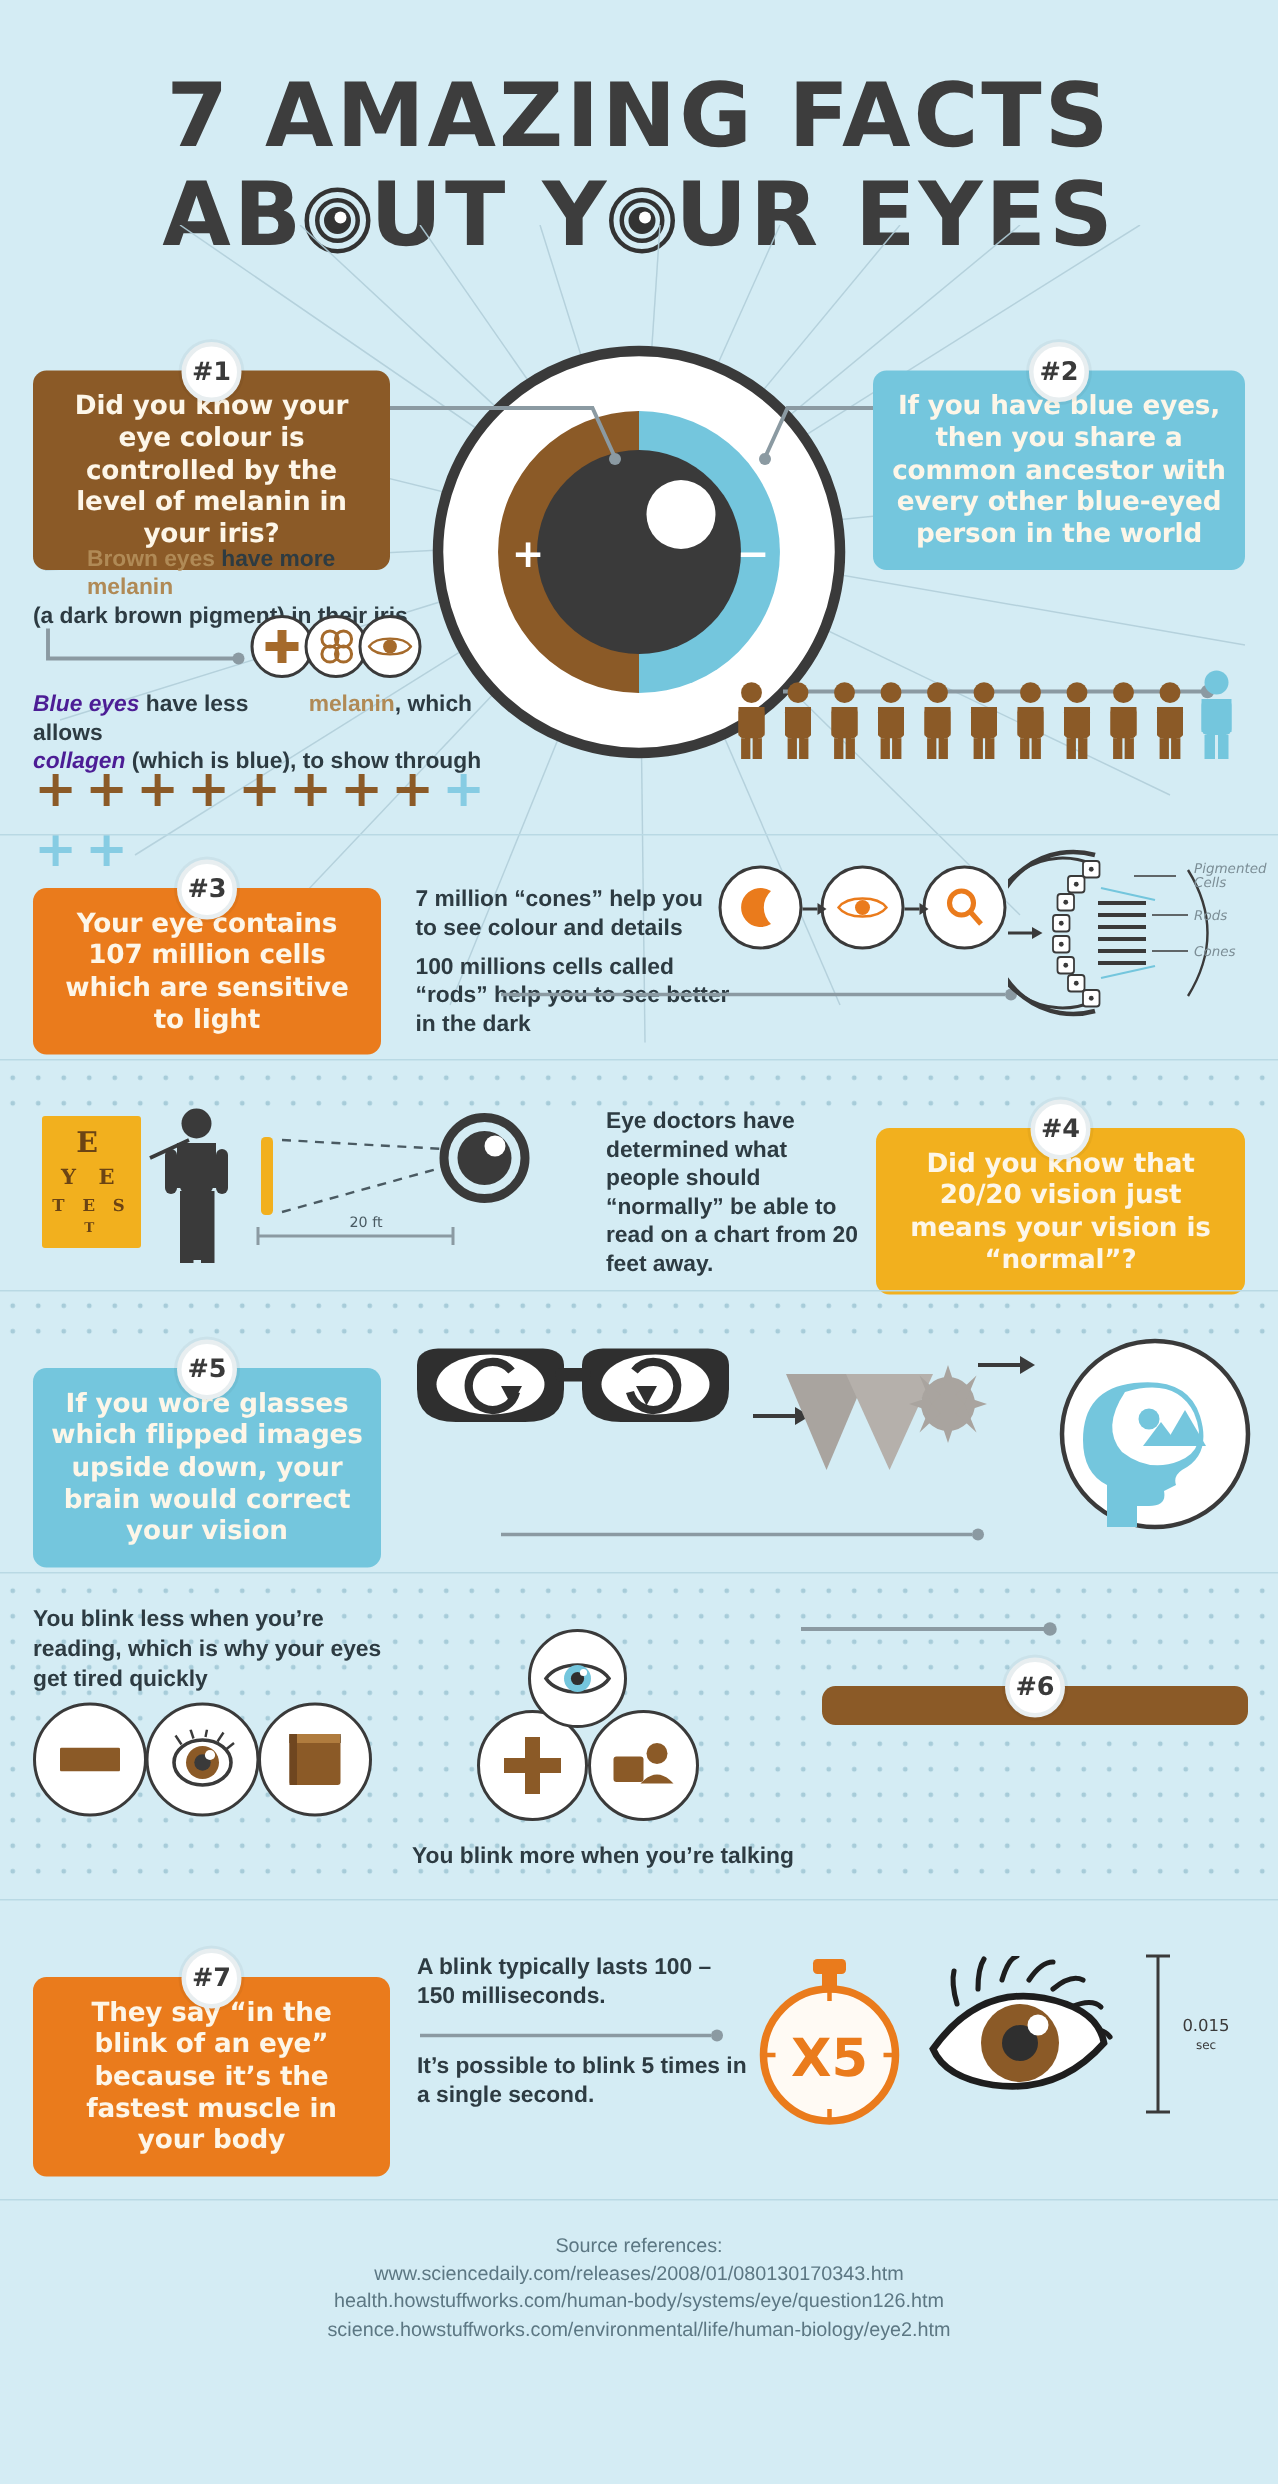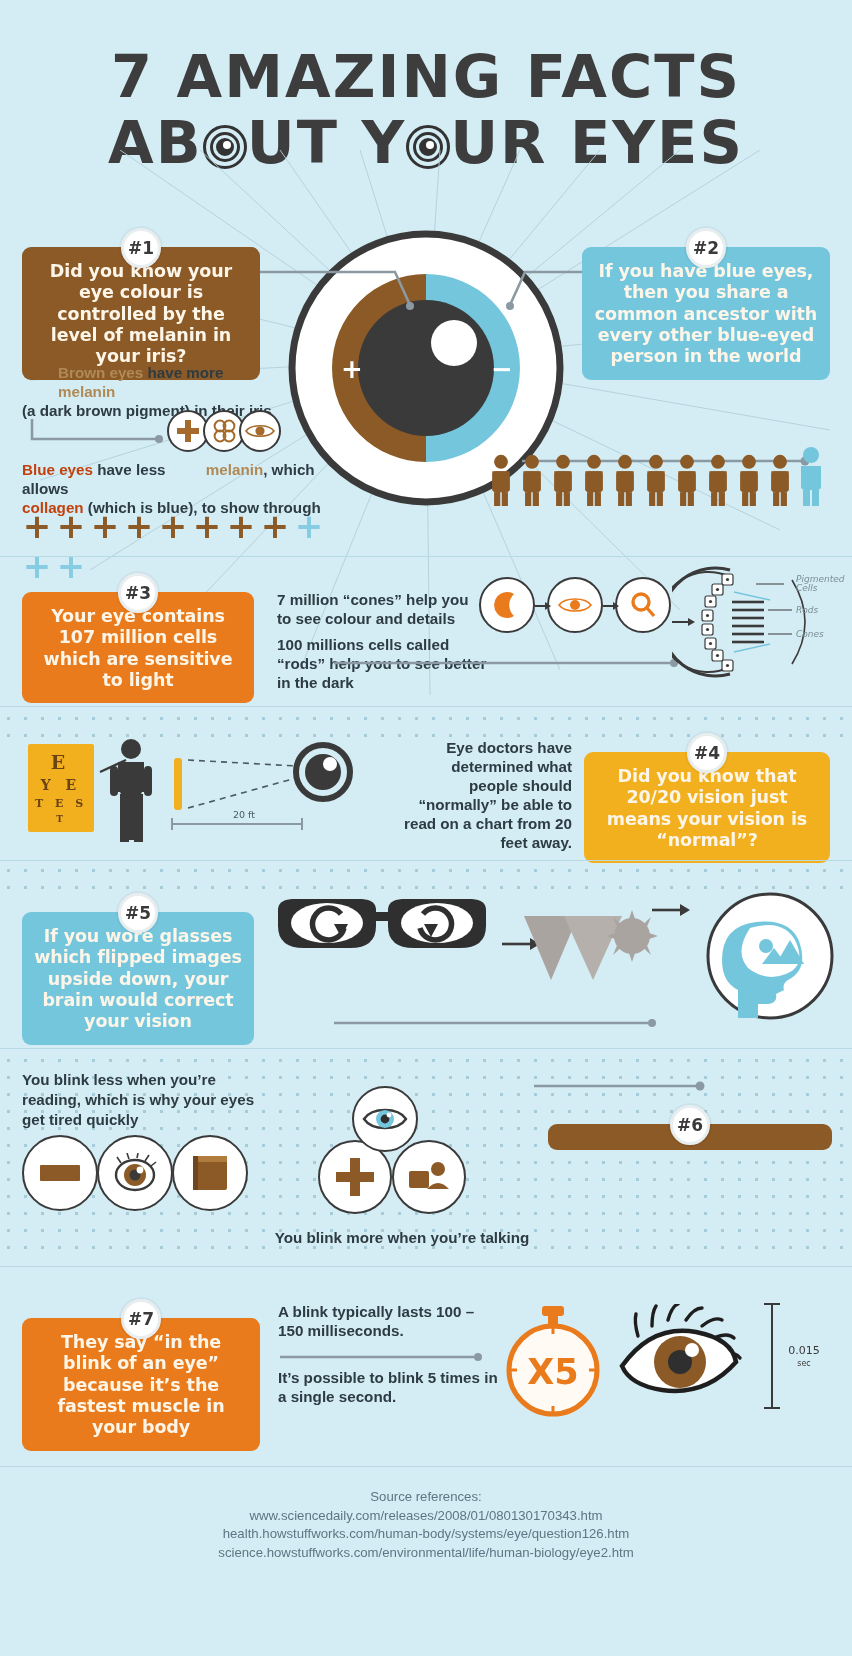--- a/index.html
+++ b/index.html
@@ -58,21 +58,21 @@
     box-shadow:0 0 0 2px rgba(0,0,0,.04);
   }
   .brown { background:#8b5a27; }
   .blue  { background:#74c6dd; }
   .orange{ background:#ea7b1c; }
   .gold  { background:#f2b01e; }
 
   
   .body-text { position:absolute; font-size:15.2px; line-height:19px; color:#2d3b42; font-weight:600; }
   .tan { color:#b08a56;margin-left:36px; }
-  .lblue { color:#c2410c; }
+  .lblue { color:#4c1d95;font-style:italic; }
 
   
   .circ {
     position:absolute; border-radius:50%; background:#fff;
     border:2.5px solid #3a3a3a;
     display:flex; align-items:center; justify-content:center;
   }
   .circ.thin { border-width:2px; }
 
   .sep { position:absolute; left:0; width:852px; height:1px; background:#b9d9e4; }
@@ -370,21 +370,21 @@
     <line x1="92" y1="72" x2="200" y2="42" stroke="#4a5a62" stroke-width="1.6" stroke-dasharray="6 5"></line>
     <line x1="76" y1="88" x2="206" y2="88" stroke="#8b9aa2" stroke-width="2"></line>
     <line x1="76" y1="82" x2="76" y2="94" stroke="#8b9aa2" stroke-width="2"></line>
     <line x1="206" y1="82" x2="206" y2="94" stroke="#8b9aa2" stroke-width="2"></line>
     <text id="dist-label" x="148" y="82" font-family="DejaVu Sans, sans-serif" font-size="9.5" fill="#4a5a62" text-anchor="middle">20 ft</text>
     <circle cx="227" cy="36" r="27" fill="none" stroke="#3a3a3a" stroke-width="6"></circle>
     <circle cx="227" cy="36" r="18" fill="#3a3a3a"></circle>
     <circle cx="234" cy="28" r="7" fill="#fff"></circle>
   </svg>
 
-  <div class="body-text" style="left:404px; top:738px; width:168px; text-align:right; line-height:19px;">Eye doctors have determined what people should “normally” be able to read on a chart from 20 feet away.</div>
+  <div class="body-text" style="left:404px; top:738px; width:168px; text-align:left; line-height:19px;">Eye doctors have determined what people should “normally” be able to read on a chart from 20 feet away.</div>
 
   <div class="factbox gold" style="left: 584px; top: 752px; width: 246px; background: rgb(242, 176, 30);">
     <span class="badge">#4</span>
     <span>Did you know that 20/20 vision just means your vision is “normal”?</span>
   </div>
 
   <div class="dots" style="top:862px; height:32px;"></div>
   <div class="sep" style="top:860px;"></div>
 
   <div class="factbox blue" style="left: 22px; top: 912px; width: 232px; background: rgb(116, 198, 221);">

